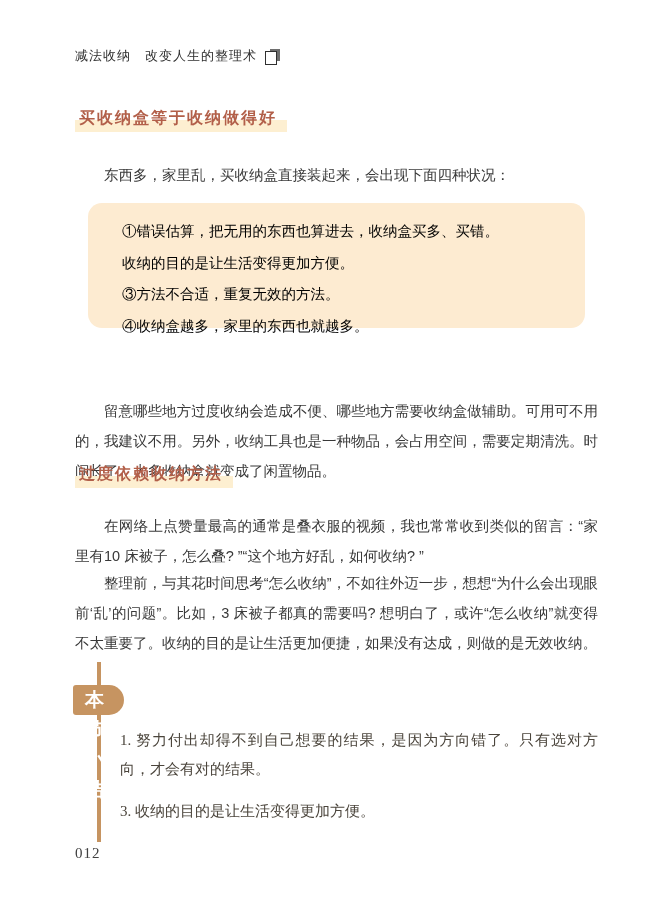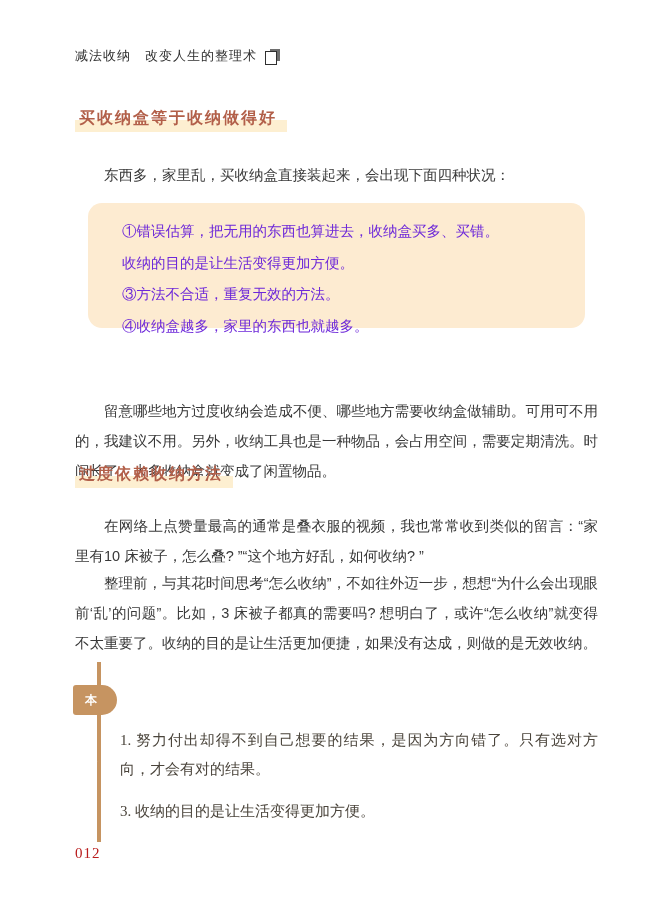--- a/index.html
+++ b/index.html
@@ -62,50 +62,50 @@
 
   
   .callout-box {
     position: absolute; left: 88px; top: 203px;
     width: 497px; height: 125px; box-sizing: border-box;
     background: #fdebd1; border-radius: 14px;
     padding: 13px 18px 12px 34px;
   }
   .callout-box p {
     margin: 0; font-size: 14.5px; line-height: 31.5px;
-    color: #6d28d9; white-space: nowrap;
+    color: #000000; white-space: nowrap;
   }
 
   
   .summary { position: absolute; left: 0; top: 0; }
   .v-line {
     position: absolute; left: 97px; top: 662px;
     width: 4px; height: 180px; background: #c69461;
   }
   .badge {
     position: absolute; left: 73px; top: 685px;
     height: 30px; line-height: 30px; padding: 0 18px 0 12px;
     background: #c69461; color: #ffffff;
-    font-size: 12px; font-weight: bold; letter-spacing: 2px;
+    font-size: 19px; font-weight: bold; letter-spacing: 2px;
     border-radius: 3px 15px 15px 3px;
   }
   .summary-list {
     position: absolute; left: 120px; top: 726px; width: 478px;
     font-family: "Liberation Serif", serif;
     font-size: 15px; color: #4b453c;
   }
   .summary-list p {
     margin: 0 0 13px 0; line-height: 29px; text-align: justify;
   }
 
   
   .page-number {
     position: absolute; left: 75px; top: 845px;
     font-family: "Liberation Serif", serif;
-    font-size: 15px; color: #b91c1c; letter-spacing: 1px;
+    font-size: 15px; color: #404040; letter-spacing: 1px;
   }
 </style>
 </head>
 <body>
 
 <div class="page">
 
   <div class="running-head">
     <span>减法收纳　改变人生的整理术</span>
     <span class="pages-icon">

